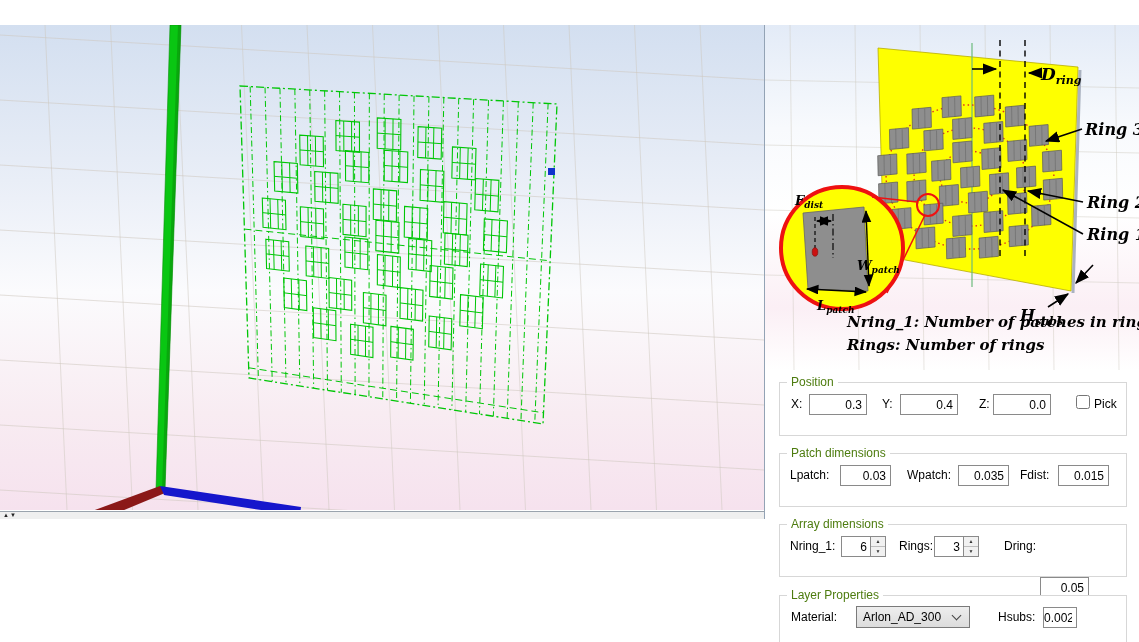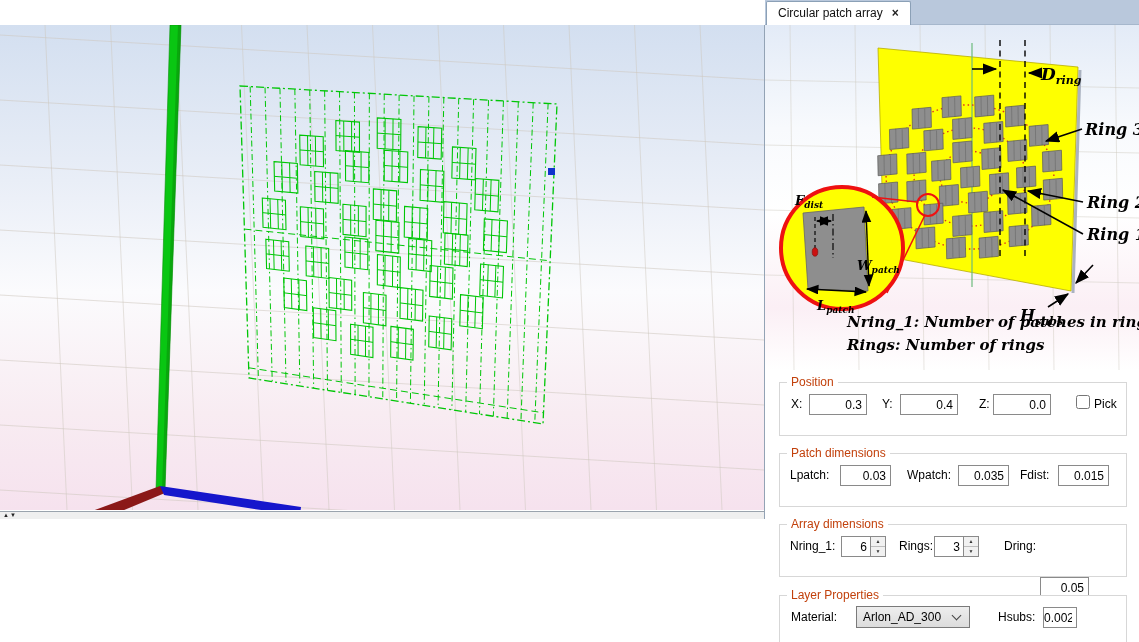--- a/index.html
+++ b/index.html
@@ -27,21 +27,21 @@
   .command-area { position:absolute; left:0; top:519px; width:765px; height:123px;
     background:#fff; border-right:1px solid #93a3b5; }
   .command-area .cmd { position:absolute; left:6px; top:3px; font-size:13px;
     font-weight:bold; color:#19567f; }
 
   
   .panel-body { position:absolute; left:765px; top:25px; width:374px; height:617px;
     background:#fff; }
   fieldset { position:absolute; left:14px; width:348px; border:1px solid #d7d7d7;
     background:#fff; }
-  fieldset legend { font-size:12px; color:#c2410c; margin-left:7px; padding:0 4px; }
+  fieldset legend { font-size:12px; color:#4d7c0f; margin-left:7px; padding:0 4px; }
   .flabel { position:absolute; font-size:12px; color:#000; white-space:nowrap; }
   .tbox { position:absolute; height:21px; border:1px solid #8a8a8a; background:#fff;
     font-size:12px; text-align:right; padding-right:4px; color:#000;
     font-family:"Liberation Sans","DejaVu Sans",sans-serif; }
   .spin { position:absolute; height:21px; display:flex; }
   .spin input { width:29px; height:21px; border:1px solid #8a8a8a; border-right:none;
     font-size:12px; text-align:right; padding-right:3px; }
   .spin-btns { width:16px; height:21px; display:flex; flex-direction:column;
     border:1px solid #8a8a8a; }
   .spin-btns div { flex:1; background:#f1f1f1; font-size:5px; line-height:9px;
@@ -276,25 +276,20 @@
         </g>
       <rect id="vp-dot" x="548" y="143" width="7" height="7" fill="#1133cc"></rect>
     </svg>
   </div>
 
   <div class="splitter">
     <span class="arrows">▲▼</span>
   </div>
 
 
-  <div class="tabbar right">
-    <div class="tab" style="left:1px;">
-      <span>Circular patch array</span><span class="close">×</span>
-    </div>
-  </div>
 
   <div class="panel-body">
 
     
     <svg id="illu" width="374" height="345">
       <defs>
         <marker id="arr" markerWidth="10" markerHeight="8" refX="8.2" refY="3.5" orient="auto-start-reverse">
           <path d="M0,0 L9,3.5 L0,7 z" fill="#000"></path>
         </marker>
         <linearGradient id="ibg" x1="0" y1="0" x2="0" y2="1">

